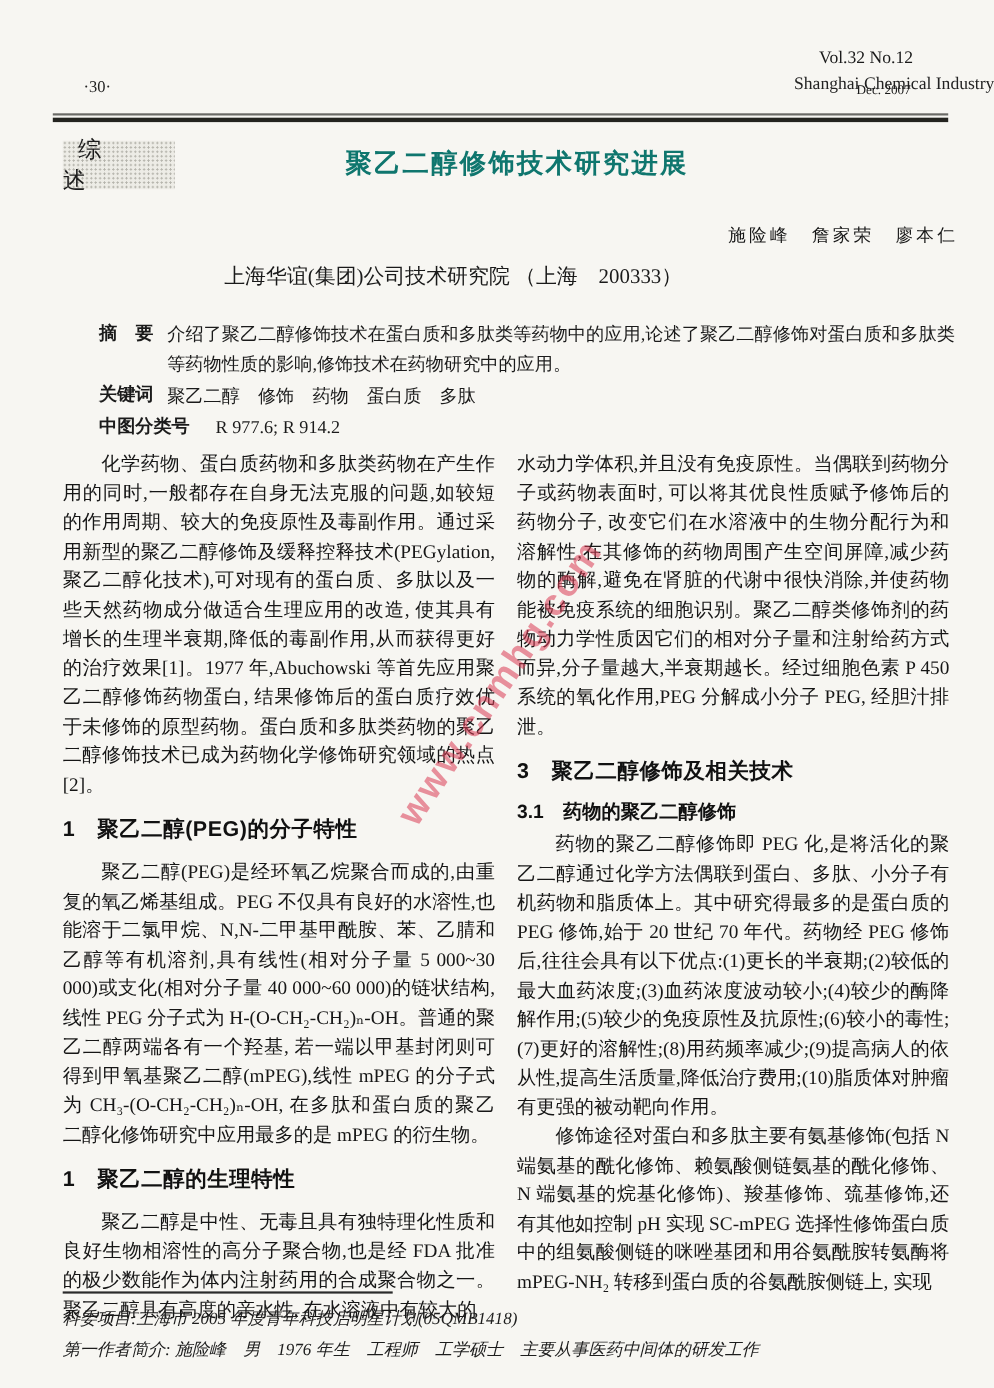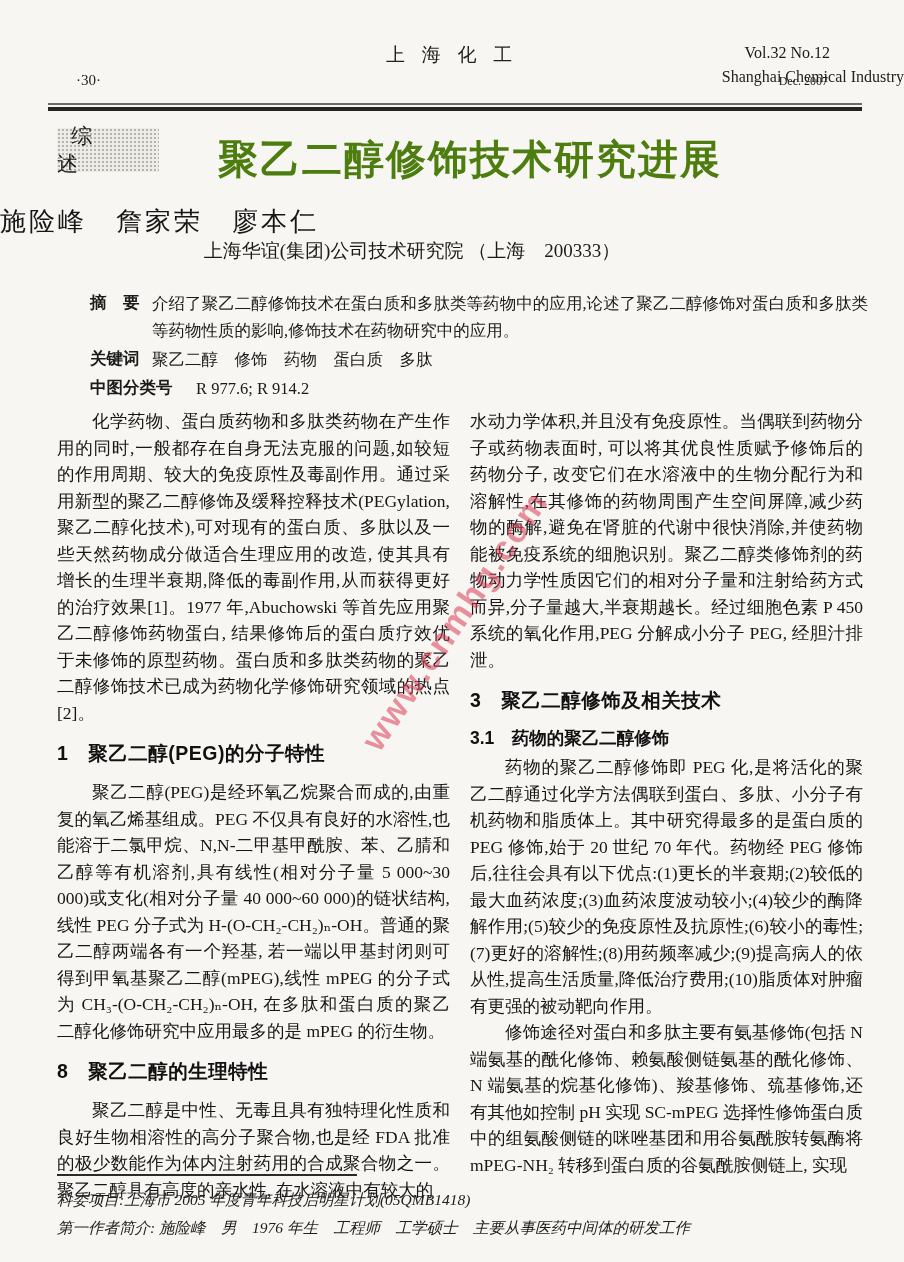--- a/index.html
+++ b/index.html
@@ -51,27 +51,27 @@
     background-image: radial-gradient(#b5b4ac 0.9px, transparent 1px);
     background-size: 4px 4px;
     display: flex; align-items: center; justify-content: center;
     font-size: 21px; letter-spacing: 14px; text-indent: 14px;
     color: #1b1b1b;
     font-family: Liberation Serif, serif;
   }
   .article-title {
     position: absolute; top: 132px; left: 160px; width: 620px;
     text-align: center;
-    font-size: 40px; font-weight: bold; letter-spacing: 2px;
-    color: #4d7c0f;
+    font-size: 24px; font-weight: bold; letter-spacing: 2px;
+    color: #0f766e;
     font-family: Liberation Sans, sans-serif;
   }
   .authors {
     position: absolute; top: 204px; left: 0; width: 871px;
-    text-align: left; font-size: 26px; letter-spacing: 3px; color: #161616;
+    text-align: right; font-size: 16px; letter-spacing: 3px; color: #161616;
   }
   .affiliation {
     position: absolute; top: 238px; left: 0; width: 824px;
     text-align: center; font-size: 19px; color: #1a1a1a;
   }
 
   
   .abstract {
     position: absolute; top: 290px; left: 90px; width: 778px;
     font-size: 16.5px; line-height: 27px; color: #1b1b1b;
@@ -129,21 +129,20 @@
     font-family: "Liberation Sans", "DejaVu Sans", sans-serif;
     pointer-events: none;
   }
 </style>
 </head>
 <body>
 
 <div class="page">
 
   <div class="header">
-    <div class="journal-cn">上 海 化 工</div>
     <div class="journal-en">Shanghai Chemical Industry</div>
     <div class="page-num">·30·</div>
     <div class="vol">Vol.32 No.12</div>
     <div class="issue-date">Dec. 2007</div>
     <div class="rule-double"></div>
   </div>
 
   <div class="category-box">综 述</div>
   <div class="article-title">聚乙二醇修饰技术研究进展</div>
   <div class="authors">施险峰　詹家荣　廖本仁</div>
@@ -162,21 +161,21 @@
       <span class="abs-label wide">中图分类号</span>
       <span class="abs-body">R 977.6;  R 914.2</span>
     </div>
   </div>
 
   <div class="columns">
     <div class="col">
       <p class="indent">化学药物、蛋白质药物和多肽类药物在产生作用的同时,一般都存在自身无法克服的问题,如较短的作用周期、较大的免疫原性及毒副作用。通过采用新型的聚乙二醇修饰及缓释控释技术(PEGylation,聚乙二醇化技术),可对现有的蛋白质、多肽以及一些天然药物成分做适合生理应用的改造, 使其具有增长的生理半衰期,降低的毒副作用,从而获得更好的治疗效果[1]。1977 年,Abuchowski 等首先应用聚乙二醇修饰药物蛋白, 结果修饰后的蛋白质疗效优于未修饰的原型药物。蛋白质和多肽类药物的聚乙二醇修饰技术已成为药物化学修饰研究领域的热点[2]。</p>
       <h2>1　聚乙二醇(PEG)的分子特性</h2>
       <p class="indent">聚乙二醇(PEG)是经环氧乙烷聚合而成的,由重复的氧乙烯基组成。PEG 不仅具有良好的水溶性,也能溶于二氯甲烷、N,N-二甲基甲酰胺、苯、乙腈和乙醇等有机溶剂,具有线性(相对分子量 5 000~30 000)或支化(相对分子量 40 000~60 000)的链状结构,线性 PEG 分子式为 H-(O-CH₂-CH₂)ₙ-OH。普通的聚乙二醇两端各有一个羟基, 若一端以甲基封闭则可得到甲氧基聚乙二醇(mPEG),线性 mPEG 的分子式为 CH₃-(O-CH₂-CH₂)ₙ-OH, 在多肽和蛋白质的聚乙二醇化修饰研究中应用最多的是 mPEG 的衍生物。</p>
-      <h2>8　聚乙二醇的生理特性</h2>
+      <h2>1　聚乙二醇的生理特性</h2>
       <p class="indent">聚乙二醇是中性、无毒且具有独特理化性质和良好生物相溶性的高分子聚合物,也是经 FDA 批准的极少数能作为体内注射药用的合成聚合物之一。聚乙二醇具有高度的亲水性, 在水溶液中有较大的</p>
     </div>
     <div class="col">
       <p>水动力学体积,并且没有免疫原性。当偶联到药物分子或药物表面时, 可以将其优良性质赋予修饰后的药物分子, 改变它们在水溶液中的生物分配行为和溶解性,在其修饰的药物周围产生空间屏障,减少药物的酶解,避免在肾脏的代谢中很快消除,并使药物能被免疫系统的细胞识别。聚乙二醇类修饰剂的药物动力学性质因它们的相对分子量和注射给药方式而异,分子量越大,半衰期越长。经过细胞色素 P 450 系统的氧化作用,PEG 分解成小分子 PEG, 经胆汁排泄。</p>
       <h2>3　聚乙二醇修饰及相关技术</h2>
       <h3>3.1　药物的聚乙二醇修饰</h3>
       <p class="indent">药物的聚乙二醇修饰即 PEG 化,是将活化的聚乙二醇通过化学方法偶联到蛋白、多肽、小分子有机药物和脂质体上。其中研究得最多的是蛋白质的 PEG 修饰,始于 20 世纪 70 年代。药物经 PEG 修饰后,往往会具有以下优点:(1)更长的半衰期;(2)较低的最大血药浓度;(3)血药浓度波动较小;(4)较少的酶降解作用;(5)较少的免疫原性及抗原性;(6)较小的毒性;(7)更好的溶解性;(8)用药频率减少;(9)提高病人的依从性,提高生活质量,降低治疗费用;(10)脂质体对肿瘤有更强的被动靶向作用。</p>
       <p class="indent">修饰途径对蛋白和多肽主要有氨基修饰(包括 N 端氨基的酰化修饰、赖氨酸侧链氨基的酰化修饰、N 端氨基的烷基化修饰)、羧基修饰、巯基修饰,还有其他如控制 pH 实现 SC-mPEG 选择性修饰蛋白质中的组氨酸侧链的咪唑基团和用谷氨酰胺转氨酶将 mPEG-NH₂ 转移到蛋白质的谷氨酰胺侧链上, 实现</p>
     </div>
   </div>

